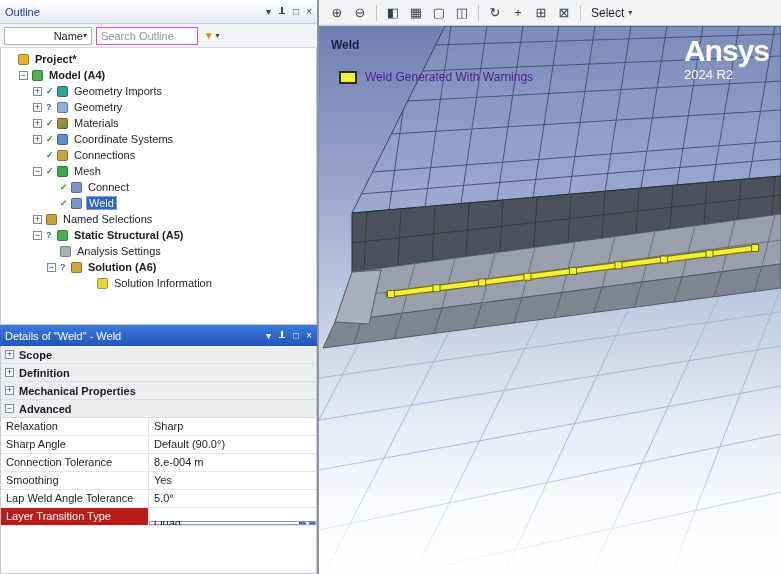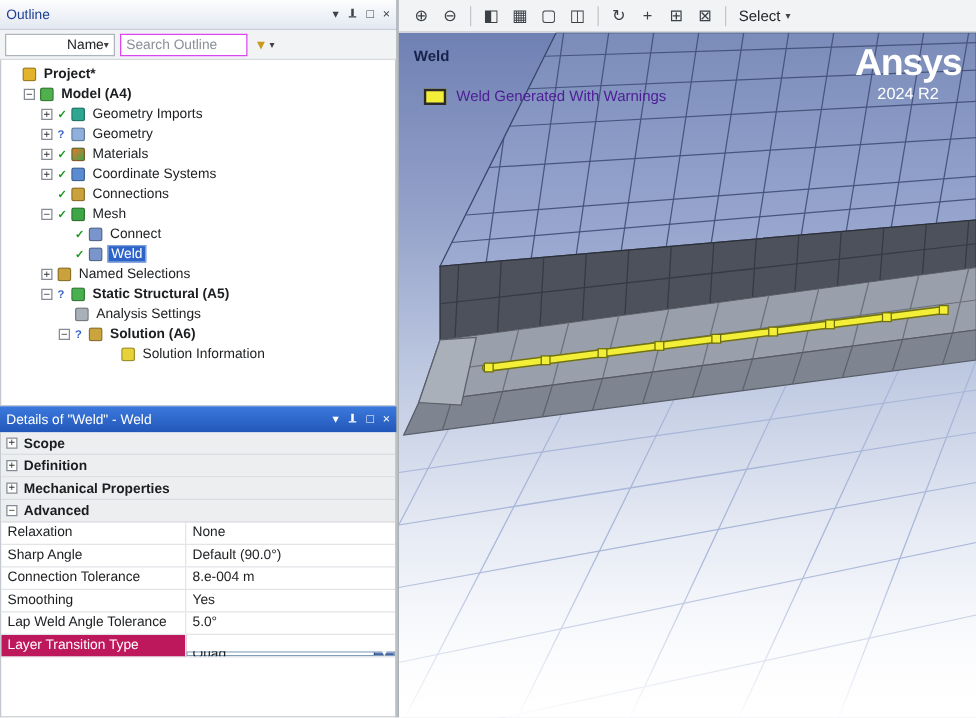--- a/index.html
+++ b/index.html
@@ -54,38 +54,38 @@
   .solution-information-icon{background:#e7d23a}
 
   
   .details-rows { flex:1 1 auto; background:#fff; border:1px solid #c4c9cf; border-top:none; overflow:hidden; }
   .sect-row { height:18px; background:#eceef0; border-bottom:1px solid #d9dce0; display:flex; align-items:center; padding-left:4px; }
   .sect-exp { width:9px; height:9px; border:1px solid #848b94; background:#fff; font-size:9px; line-height:7px; text-align:center; margin-right:5px; color:#333; }
   .sect-label { font-weight:bold; }
   .prop-row { height:18px; display:flex; border-bottom:1px solid #e2e4e8; }
   .prop-label { width:148px; flex:0 0 148px; padding:2px 5px; border-right:1px solid #e2e4e8; overflow:hidden; white-space:nowrap; }
   .prop-value { flex:1; padding:2px 5px; overflow:hidden; white-space:nowrap; }
-  .prop-row.sel .prop-label { background:#be185d; color:#fff; }
+  .prop-row.sel .prop-label { background:#b91c1c; color:#fff; }
   .prop-row.sel .prop-value { padding:0;margin-top:13px; }
   .combo { height:100%; display:flex; align-items:center; border:1px solid #7f9db9; }
   .combo-text { flex:1; padding:0 4px; }
   .combo-btn { width:16px; height:100%; background:linear-gradient(#6f87c0,#3a5a9c); color:#fff; font-size:7px; display:flex; align-items:center; justify-content:center; border-left:1px solid #2c4a86; }
 
   
   .viewport { position:absolute; left:318px; top:0; width:463px; height:574px; border-left:1px solid #8f959c; background:#fff; }
   .vp-toolbar { height:26px; background:#f2f3f5; border-bottom:1px solid #c9ccd1; display:flex; align-items:center; gap:3px; padding:0 8px; }
   .tb-btn { width:20px; height:20px; display:flex; align-items:center; justify-content:center; font-size:13px; color:#3b4046; border:1px solid transparent; border-radius:2px; background:transparent; cursor:default; }
   .vsep { width:1px; height:16px; background:#c2c6cc; margin:0 3px; }
   .select-ctl { display:flex; align-items:center; gap:4px; padding:0 4px; font-size:12px; color:#23262a; }
   .vp-canvas { position:absolute; left:0; top:26px; width:462px; height:548px; overflow:hidden; }
   .vp-canvas svg { position:absolute; left:0; top:0; }
   .vp-annotation { position:absolute; left:12px; top:12px; font-size:12px; font-weight:bold; color:#16224a; }
   .legend { position:absolute; left:20px; top:44px; display:flex; align-items:center; font-size:12px; color:#4c1d95; }
   .legend .swatch { width:18px; height:13px; background:#f3ef39; border:2px solid #2a2a2a; margin-right:8px; }
-  .brand { position:absolute; right:12px; top:8px; text-align:center; color:#fff; }
+  .brand { position:absolute; right:12px; top:8px; text-align:left; color:#fff; }
   .brand-name { font-size:30px; font-weight:bold; letter-spacing:-1px; line-height:1.1; }
   .brand-ver { font-size:13px; font-weight:normal; margin-top:0; }
 </style>
 </head>
 <body>
 
 <div class="app">
 
   <div class="left-col">
 
@@ -219,21 +219,21 @@
           <div class="sect-row">
             <span class="sect-exp">+</span>
             <span class="sect-label">Mechanical Properties</span>
           </div>
           <div class="sect-row">
             <span class="sect-exp">−</span>
             <span class="sect-label">Advanced</span>
           </div>
           <div class="prop-row">
             <div class="prop-label">Relaxation</div>
-            <div class="prop-value">None</div>
+            <div class="prop-value">Sharp</div>
           </div>
           <div class="prop-row">
             <div class="prop-label">Sharp Angle</div>
             <div class="prop-value">Default (90.0°)</div>
           </div>
           <div class="prop-row">
             <div class="prop-label">Connection Tolerance</div>
             <div class="prop-value">8.e-004 m</div>
           </div>
           <div class="prop-row">

